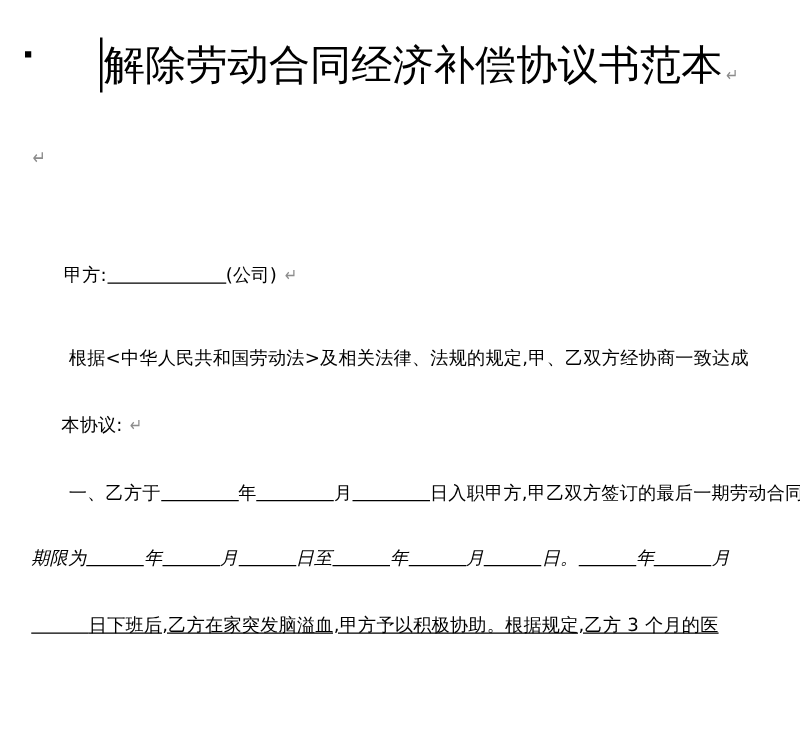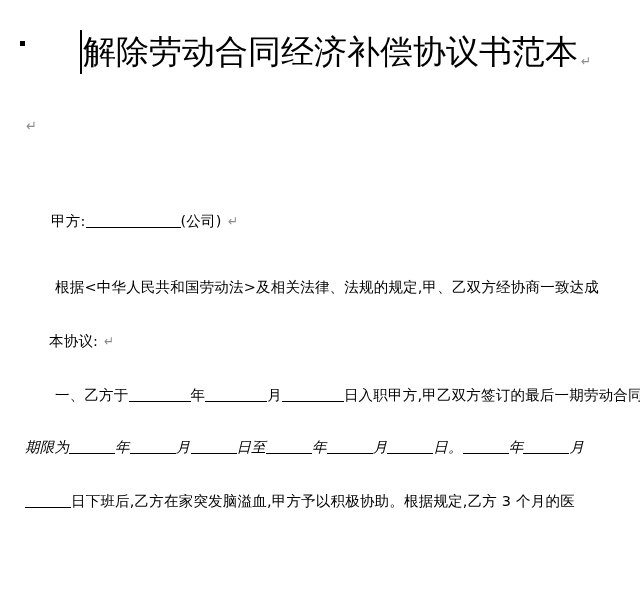--- a/index.html
+++ b/index.html
@@ -127,18 +127,18 @@
   </div>
 
   <div class="line" style="left:55px; top:385px;">
     <span>一、</span><span>乙方于</span><span class="blank b-md"></span><span>年</span><span class="blank b-md"></span><span>月</span><span class="blank b-md"></span><span>日入职甲方,甲乙双方签订的最后一期劳动合同</span>
   </div>
 
   <div class="line" style="left:25px; top:437px;font-style:italic;">
     <span>期限为</span><span class="blank b-sm"></span><span>年</span><span class="blank b-sm"></span><span>月</span><span class="blank b-sm"></span><span>日至</span><span class="blank b-sm"></span><span>年</span><span class="blank b-sm"></span><span>月</span><span class="blank b-sm"></span><span>日。</span><span class="blank b-sm"></span><span>年</span><span class="blank b-sm"></span><span>月</span>
   </div>
 
-  <div class="line" style="left:25px; top:491px;">
+  <div class="line" style="left:25px; top:491px;text-decoration:underline;">
     <span class="blank b-sm"></span><span>日下班后,乙方在家突发脑溢血,甲方予以积极协助。根据规定,乙方 3 个月的医</span>
   </div>
 
 
 </div>
 
 </body></html>

